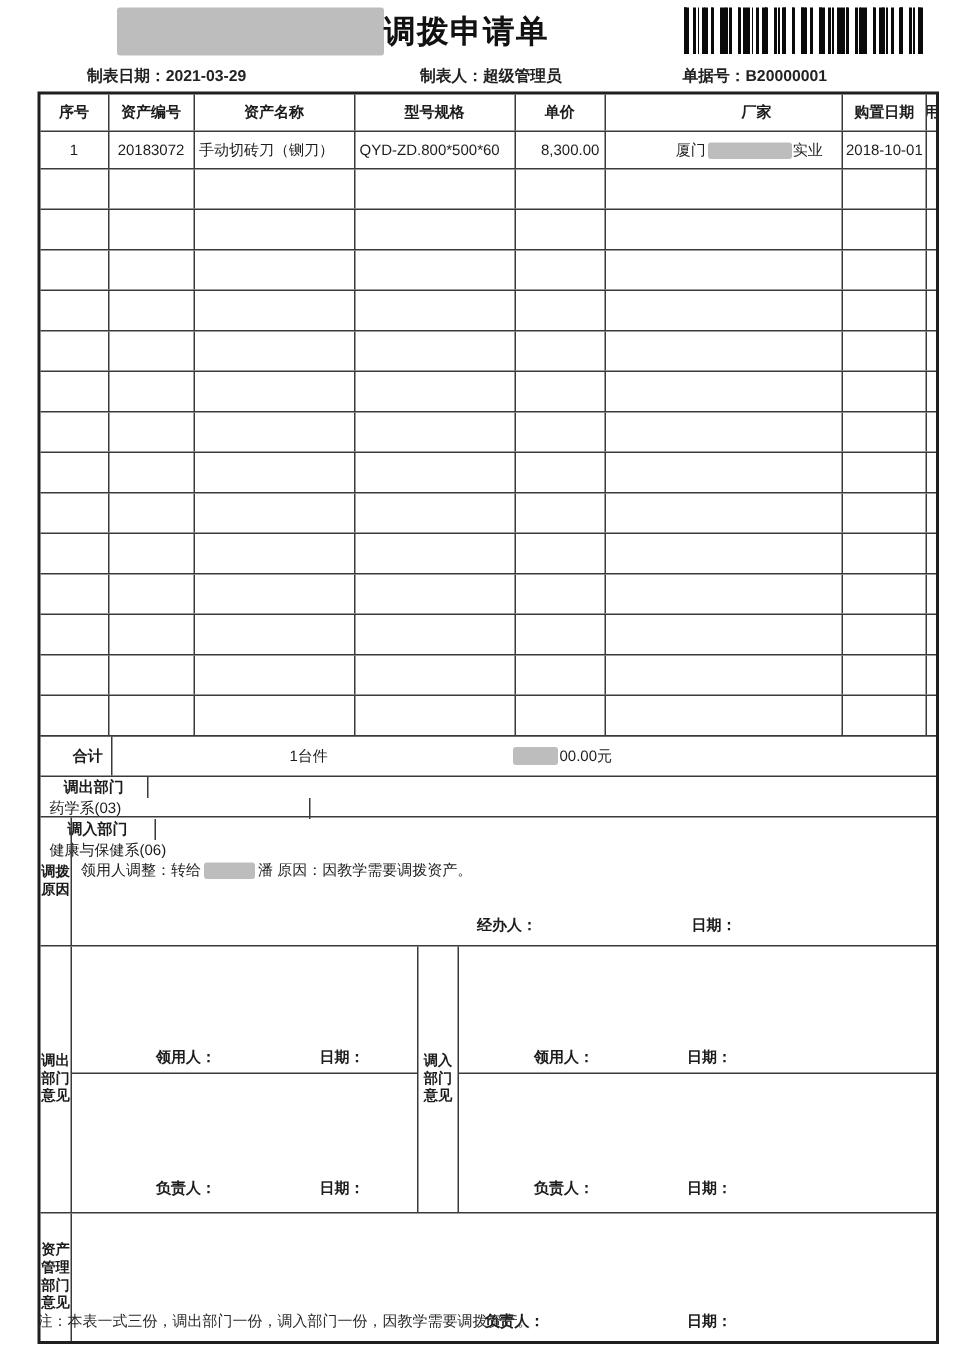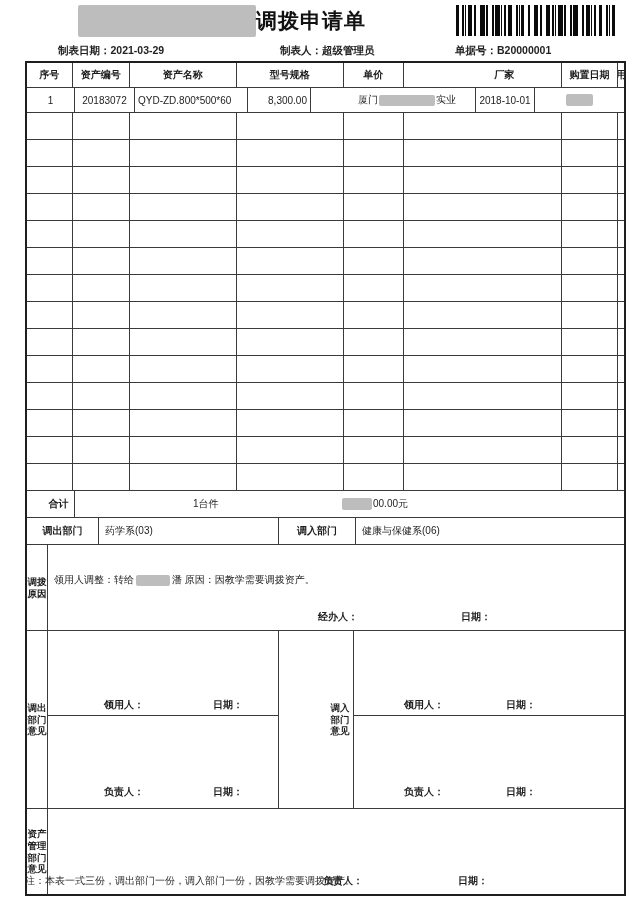--- a/index.html
+++ b/index.html
@@ -43,21 +43,21 @@
   
   .total-row{display:flex;height:26px;border-bottom:1px solid #3a3a3a;border-top:1px solid #3a3a3a;margin-top:-1px;}
   .total-label{width:32px;border-right:1px solid #3a3a3a;box-sizing:border-box;
                display:flex;align-items:center;justify-content:center;font-weight:bold;margin-left:16px;}
   .total-content{flex:1;position:relative;}
   .total-qty{position:absolute;left:118px;top:6px;}
   .total-blur{position:absolute;left:267px;top:7px;width:30px;height:12px;}
   .total-amount{position:absolute;left:298px;top:6px;}
 
   
-  .dept-row{display:flex;height:26px;border-bottom:1px solid #3a3a3a;}
+  .dept-row{display:flex;height:26px;border-bottom:1px solid #3a3a3a;flex-direction:column;}
   .dept-row .lbl{box-sizing:border-box;display:flex;align-items:center;justify-content:center;font-weight:bold;}
   .dept-row .val{box-sizing:border-box;display:flex;align-items:center;padding-left:6px;}
   .dept-l1{width:72px;border-right:1px solid #3a3a3a;}
   .dept-v1{width:180px;border-right:1px solid #3a3a3a;}
   .dept-l2{width:77px;border-right:1px solid #3a3a3a;}
   .dept-v2{flex:1;}
 
   .vlabel{box-sizing:border-box;display:flex;align-items:center;justify-content:center;
           text-align:center;white-space:pre-line;font-weight:bold;font-size:9.5px;
           line-height:1.25;border-right:1px solid #3a3a3a;}
@@ -69,21 +69,21 @@
   .reason-text{position:absolute;left:6px;top:28px;display:flex;align-items:center;}
   .reason-blur{width:34px;height:11px;margin:0 2px;}
   .agent-label{position:absolute;left:270px;bottom:6px;font-weight:bold;}
   .agent-date{position:absolute;left:413px;bottom:6px;font-weight:bold;}
 
   
   .opinion-row{display:flex;height:177px;border-bottom:1px solid #3a3a3a;}
   .op-label-out{width:21px;}
   .op-left{width:231px;border-right:1px solid #3a3a3a;box-sizing:border-box;
            display:flex;flex-direction:column;}
-  .op-label-in{width:27px;margin-left:48px;}
+  .op-label-in{width:27px;}
   .op-right{flex:1;display:flex;flex-direction:column;}
   .op-top{height:85px;border-bottom:1px solid #3a3a3a;position:relative;box-sizing:border-box;}
   .op-bottom{flex:1;position:relative;}
   .f-label{position:absolute;font-weight:bold;}
   .op-left  .f1{left:56px;bottom:3px;}  .op-left  .f2{left:165px;bottom:3px;}
   .op-left  .f3{left:56px;bottom:9px;}  .op-left  .f4{left:165px;bottom:9px;}
   .op-right .f1{left:50px;bottom:3px;}  .op-right .f2{left:152px;bottom:3px;}
   .op-right .f3{left:50px;bottom:9px;}  .op-right .f4{left:152px;bottom:9px;}
 
   
@@ -116,20 +116,21 @@
       <div class="cell c3">型号规格</div>
       <div class="cell c4">单价</div>
       <div class="cell c5">厂家</div>
       <div class="cell c6">购置日期</div>
       <div class="cell c7">领用人</div>
     </div>
 
     <div class="trow data-row">
       <div class="cell c0">1</div>
       <div class="cell c1">20183072</div>
+      <div class="cell c2">手动切砖刀（铡刀）</div>
       <div class="cell c3">QYD-ZD.800*500*60</div>
       <div class="cell c4">8,300.00</div>
       <div class="cell c5">
         <span>厦门</span>
         <span class="redact vendor-gap"></span>
         <span>实业</span>
       </div>
       <div class="cell c6">2018-10-01</div>
       <div class="cell c7">
         <span class="redact recipient-blur"></span>

